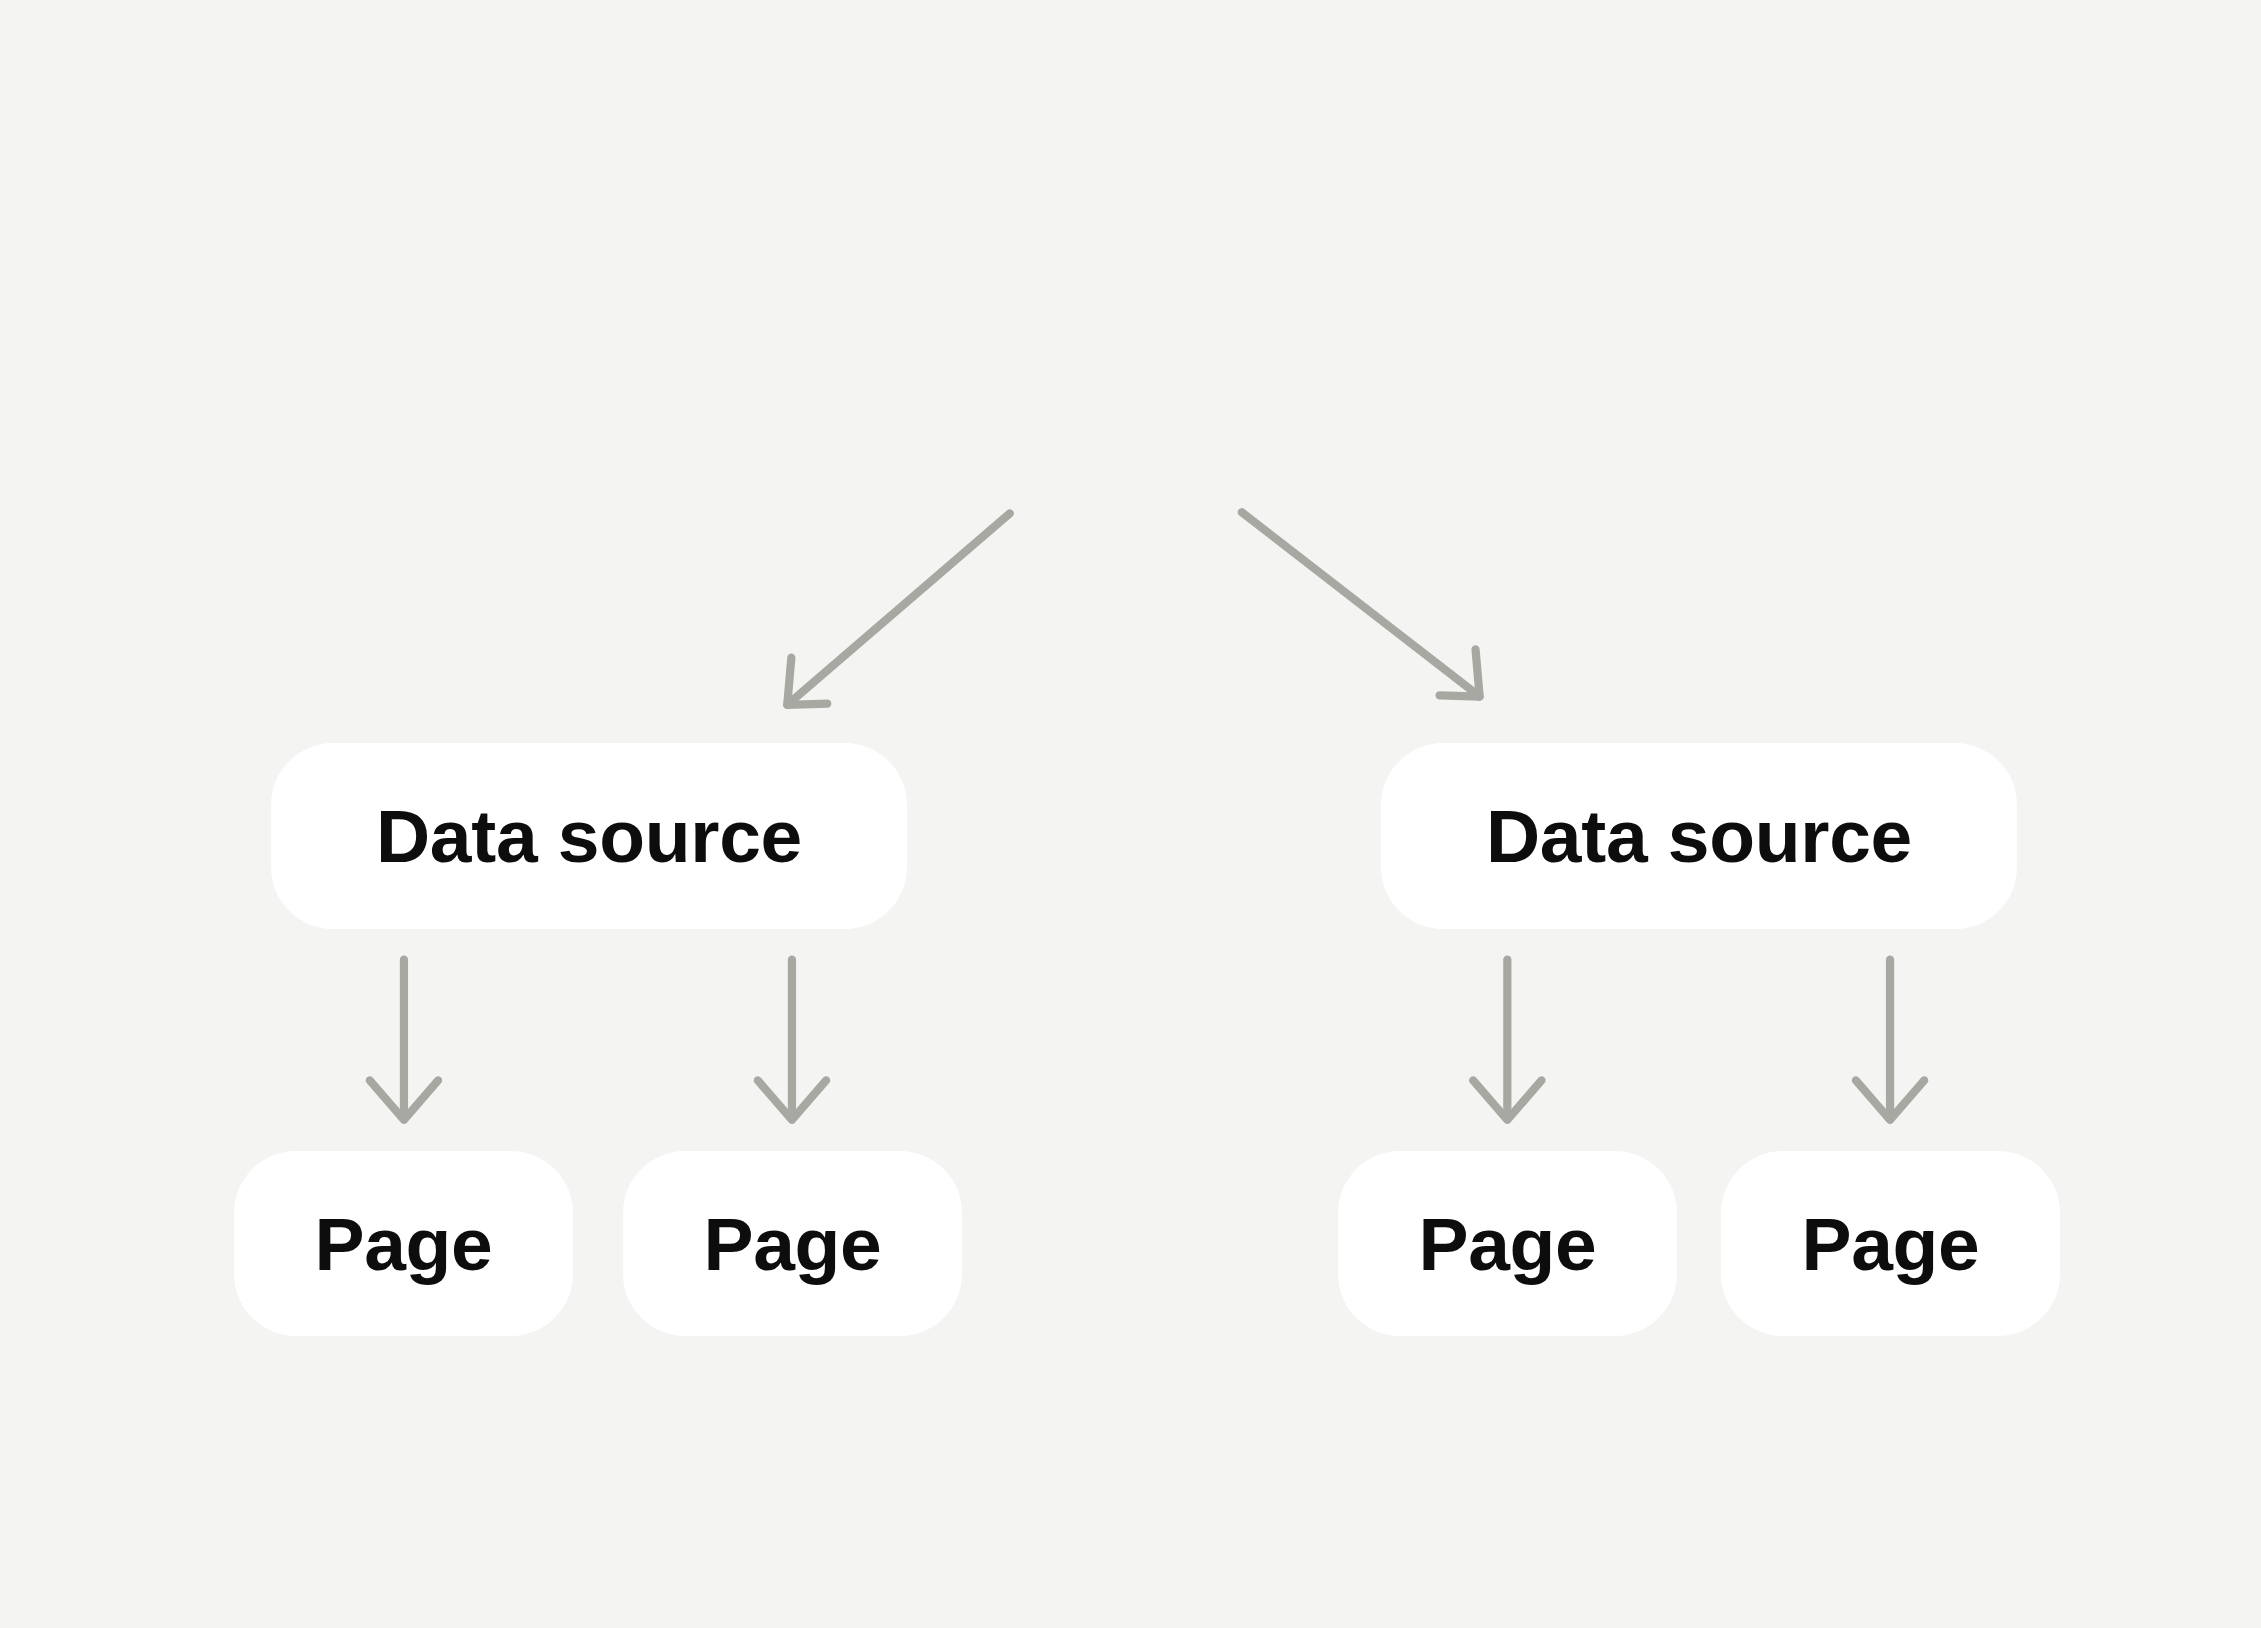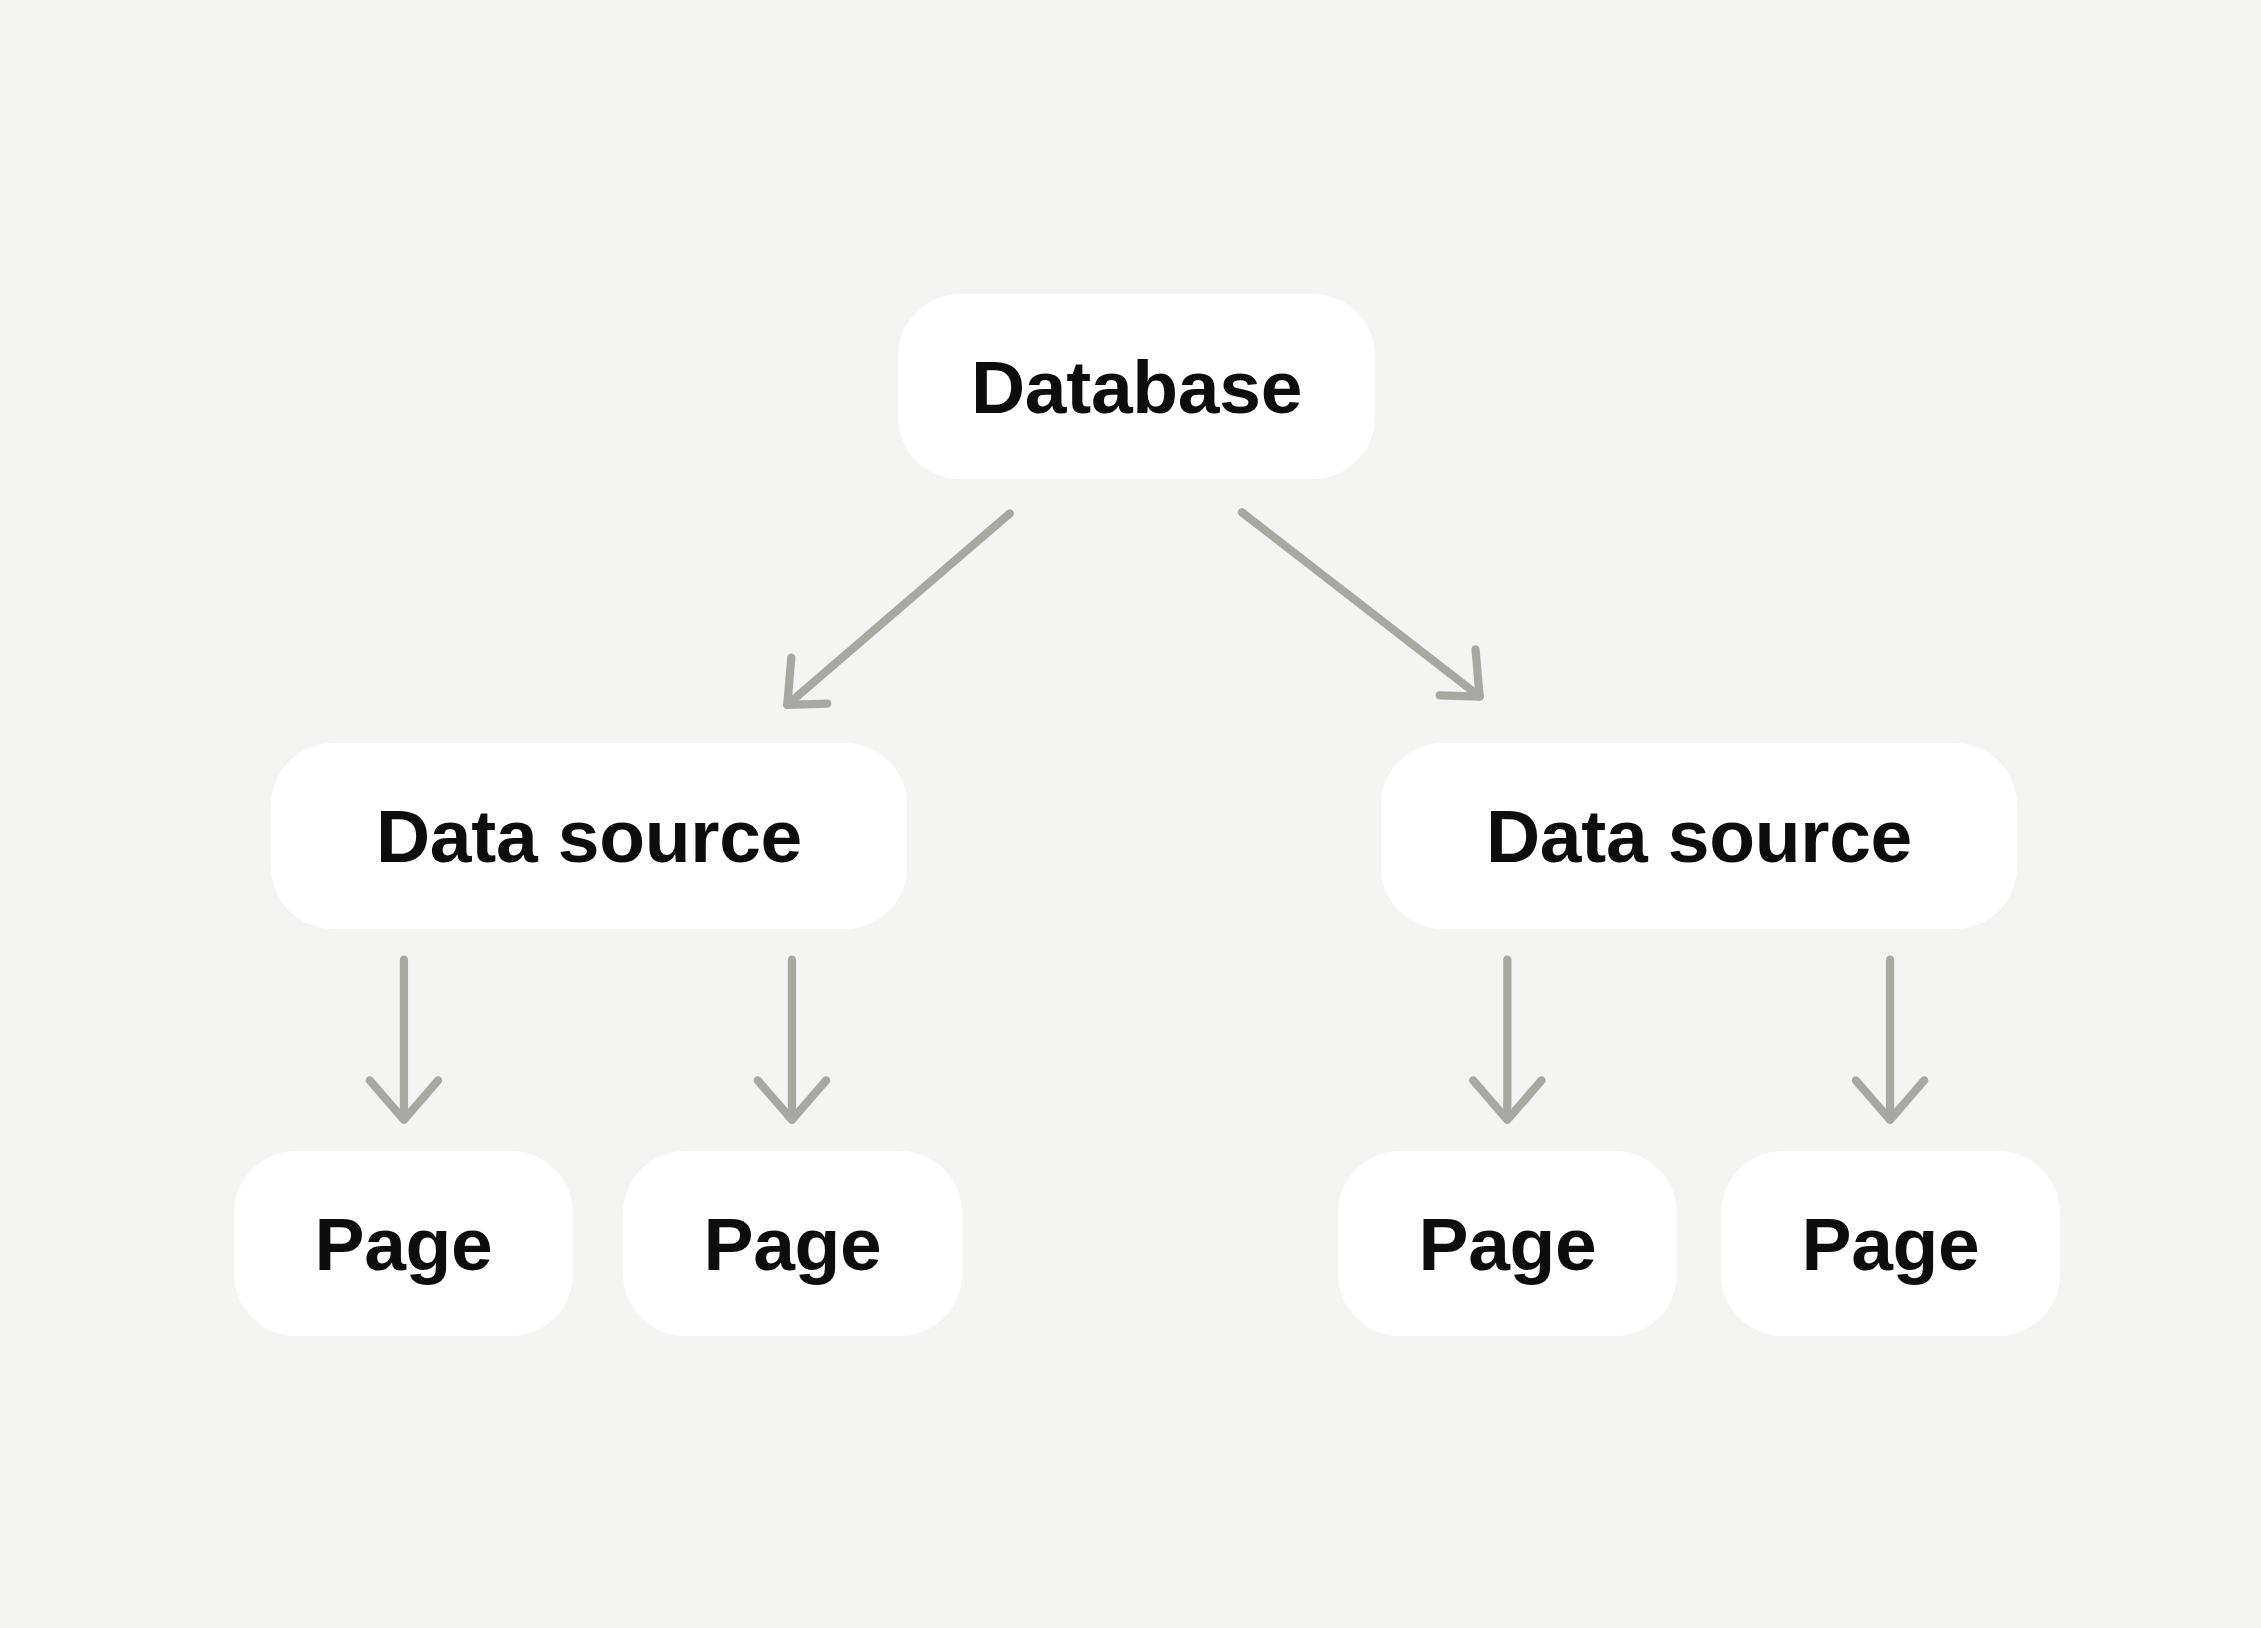--- a/index.html
+++ b/index.html
@@ -87,23 +87,20 @@
       <path d="M2560 1630 L2560 1898"></path>
       <path d="M2502 1835 L2560 1902 L2618 1835"></path>
     </g>
 
     <g>
       <path d="M3210 1630 L3210 1898"></path>
       <path d="M3152 1835 L3210 1902 L3268 1835"></path>
     </g>
   </svg>
 
-  <div class="node node-database">
-    <span class="label">Database</span>
-  </div>
 
   <div class="node node-ds-left">
     <span class="label">Data source</span>
   </div>
 
   <div class="node node-ds-right">
     <span class="label">Data source</span>
   </div>
 
   <div class="node node-page-1">

